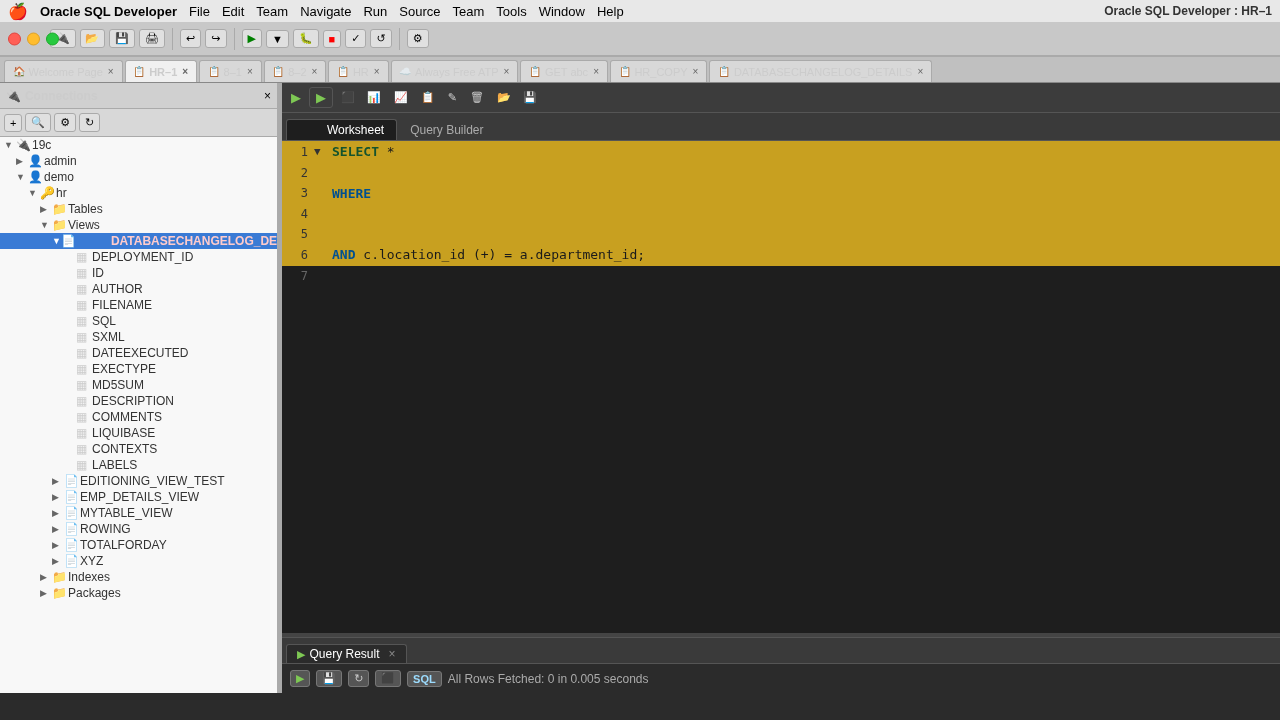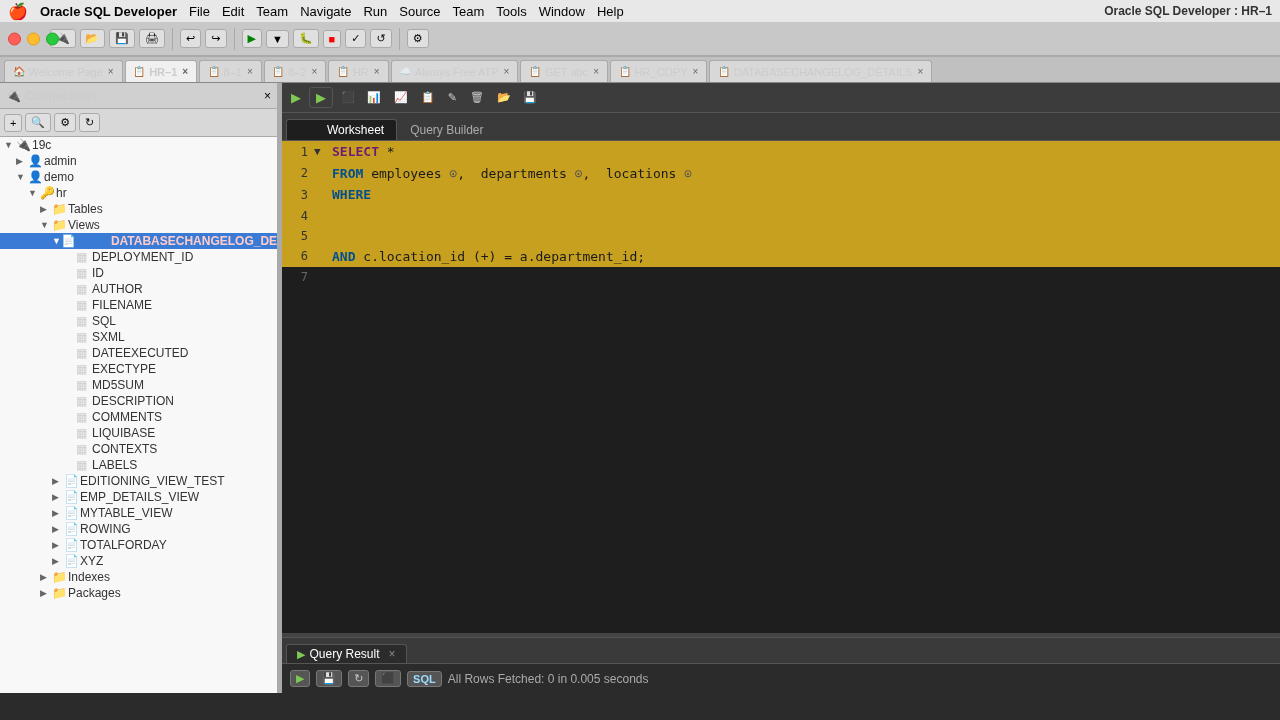--- a/index.html
+++ b/index.html
@@ -374,32 +374,28 @@
       <div class="ed-tab active">Worksheet</div>
       <div class="ed-tab">Query Builder</div>
     </div>
 
     <div id="code-area" style="flex:1; overflow:auto;">
 
       <div class="code-line highlighted-line-bg" style="display:flex; align-items:center; background:#c8a020; padding:1px 0;">
         <span class="line-number" style="color:#333; min-width:32px; text-align:right; padding-right:6px; font-family:monospace;">1</span>
         <span class="line-arrow" style="color:#333; width:14px; font-size:11px;">▼</span>
         <span class="line-content" style="font-family:monospace; font-size:13px; padding-left:4px;">
-          <span style="color:#701a75; font-weight:bold;">SELECT</span>
+          <span style="color:#14532d; font-weight:bold;">SELECT</span>
           <span style="color:#1a1a1a;"> *</span>
         </span>
       </div>
 
       <div class="code-line" style="display:flex; align-items:center; background:#c8a020; padding:1px 0;">
         <span class="line-number" style="color:#333; min-width:32px; text-align:right; padding-right:6px; font-family:monospace;">2</span>
         <span class="line-arrow" style="width:14px;"></span>
-        <span class="line-content" style="font-family:monospace; font-size:13px; padding-left:4px;">
-          <span style="color:#005090; font-weight:bold;">FROM</span>
-          <span style="color:#1a1a1a;"> employees </span><span style="color:#555;">⊙</span><span style="color:#1a1a1a;">,&nbsp; departments </span><span style="color:#555;">⊙</span><span style="color:#1a1a1a;">,&nbsp; locations </span><span style="color:#555;">⊙</span>
-        </span>
       </div>
 
       <div class="code-line" style="display:flex; align-items:center; background:#c8a020; padding:1px 0;">
         <span class="line-number" style="color:#333; min-width:32px; text-align:right; padding-right:6px; font-family:monospace;">3</span>
         <span class="line-arrow" style="width:14px;"></span>
         <span class="line-content" style="font-family:monospace; font-size:13px; padding-left:4px;">
           <span style="color:#005090; font-weight:bold;">WHERE</span>
         </span>
       </div>
 

